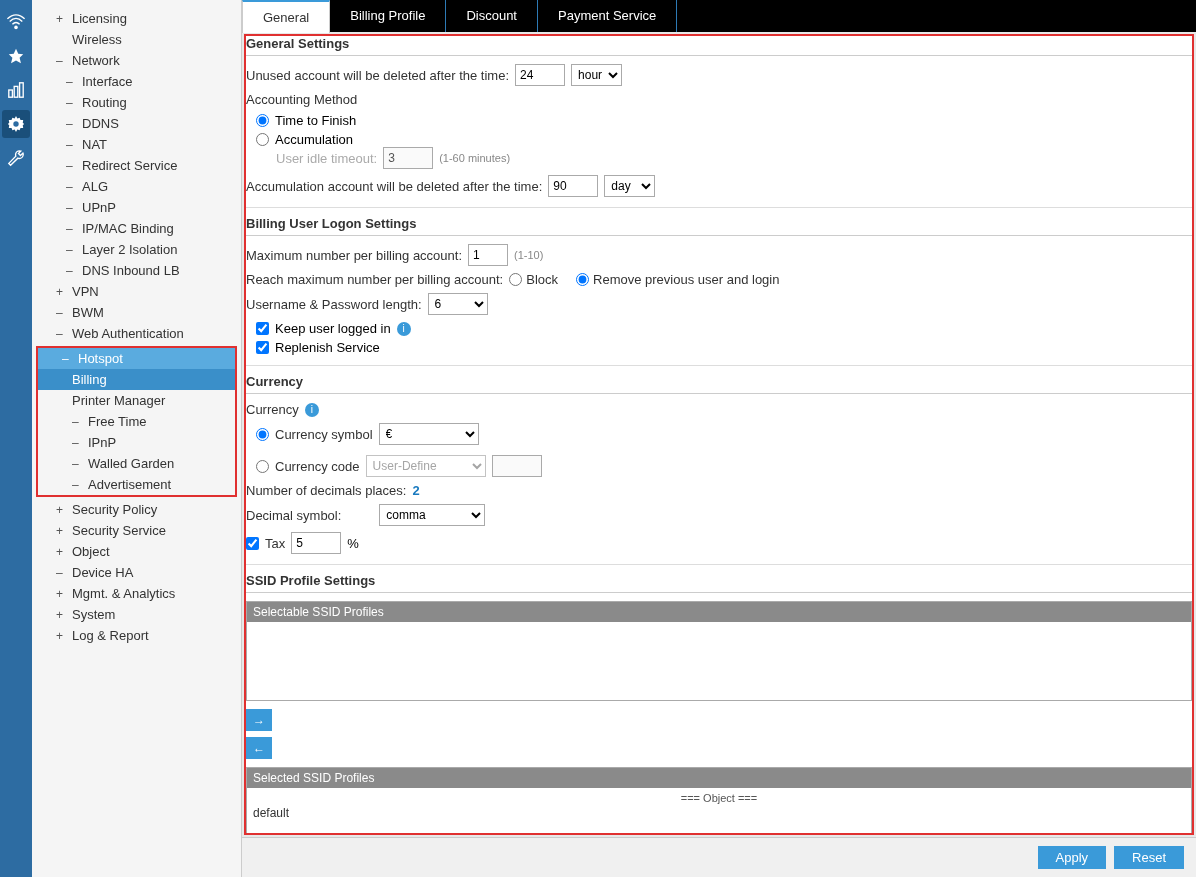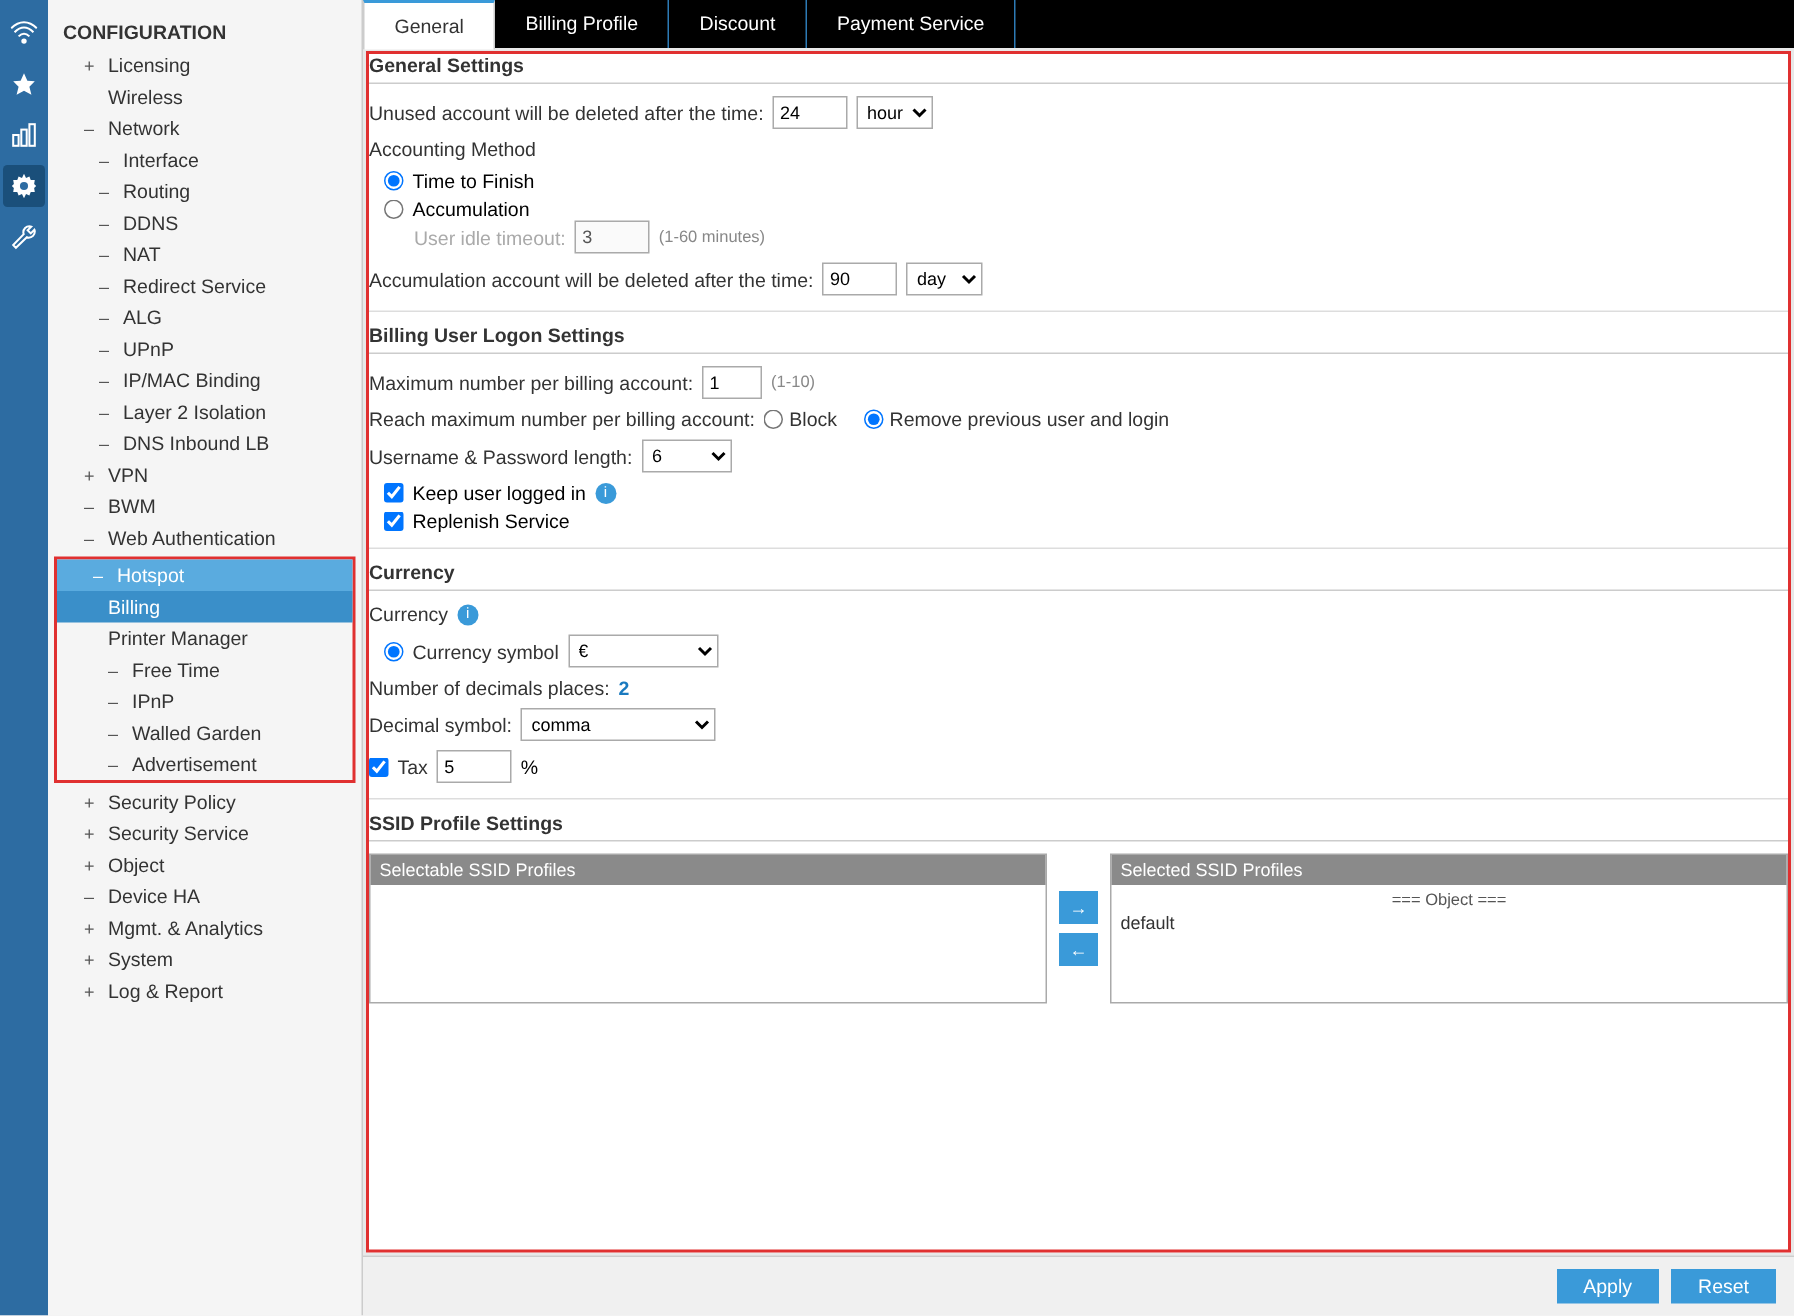--- a/index.html
+++ b/index.html
@@ -132,21 +132,21 @@
 
     .indent { padding-left: 30px; }
     .indent2 { padding-left: 50px; }
 
     .hint { color: #888; font-size: 11px; }
     .blue-text { color: #1a7abf; font-weight: bold; }
 
     .checkbox-row { display: flex; align-items: center; gap: 6px; margin-bottom: 4px; padding-left: 10px; }
 
     
-    .ssid-container { display: flex; gap: 8px; align-items: stretch; margin-top: 6px; }
+    .ssid-container { display: flex; gap: 8px; align-items: stretch; margin-top: 6px; flex-direction: column; }
     .ssid-box {
       border: 1px solid #aaa;
       min-height: 100px;
       padding: 4px;
       flex: 1;
     }
     .ssid-box-title {
       background: #8a8a8a;
       color: white;
       padding: 3px 6px;
@@ -231,21 +231,20 @@
     </svg>
   </div>
   <div class="icon-bar-item">
     <svg width="18" height="18" viewBox="0 0 20 20" fill="none" stroke="white" stroke-width="1.5">
       <path d="M14 2 C11.5 2 9.5 4 9.5 6.5 C9.5 7 9.6 7.5 9.8 7.9 L2 16 L4 18 L12.1 10.2 C12.5 10.4 13 10.5 13.5 10.5 C16 10.5 18 8.5 18 6 C18 5.5 17.9 5 17.7 4.6 L15 7.3 L12.7 5 L15.4 2.3 C14.9 2.1 14.5 2 14 2 Z"></path>
     </svg>
   </div>
 </div>
 
 <div class="sidebar">
-  <div class="sidebar-title">CONFIGURATION</div>
 
   <div class="sidebar-item indent1">
     <span class="prefix">+</span>
     <span>Licensing</span>
   </div>
 
   <div class="sidebar-item indent1">
     <span class="prefix"></span>
     <span>Wireless</span>
   </div>
@@ -494,30 +493,38 @@
       <div class="radio-group">
         <div class="form-row">
           <input type="radio" name="currency" checked="" style="">
           <label>Currency symbol</label>
           <select style="width:100px;">
             <option>€</option>
             <option>$</option>
             <option>£</option>
           </select>
         </div>
+        <div class="form-row">
+          <input type="radio" name="currency" style="">
+          <label>Currency code</label>
+          <select style="width:120px;" disabled="">
+            <option>User-Define</option>
+          </select>
+          <input type="text" style="width: 50px;" disabled="">
+        </div>
       </div>
 
       <div class="form-row">
         <label>Number of decimals places:</label>
         <span class="blue-text">2</span>
       </div>
 
       <div class="form-row">
         <label>Decimal symbol:</label>
-        <select style="width:130px;">
+        <select style="width:106px;margin-left:32px;">
           <option>comma</option>
           <option>period</option>
         </select>
       </div>
 
       <div class="form-row">
         <input type="checkbox" checked="" style="">
         <label>Tax</label>
         <input type="text" value="5" style="width: 50px;">
         <span>%</span>

